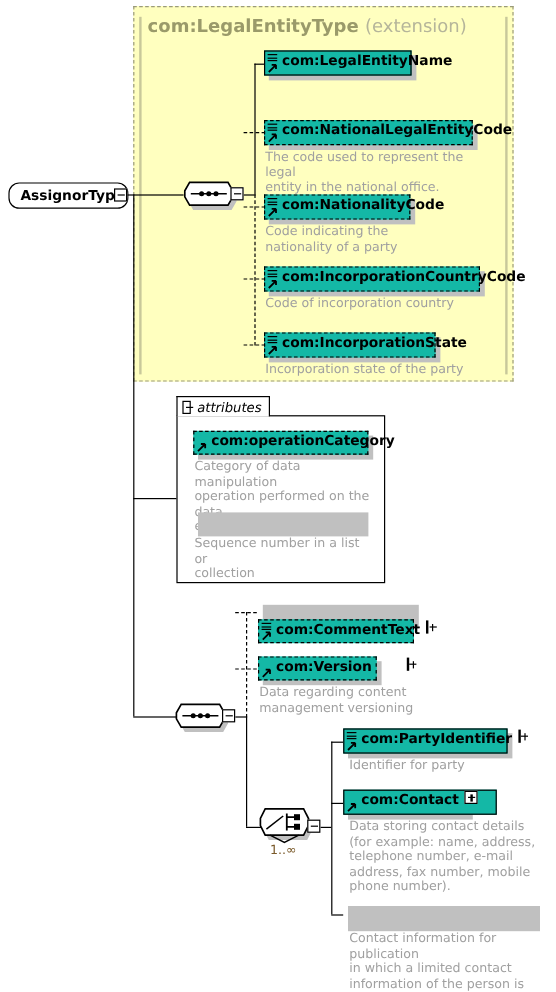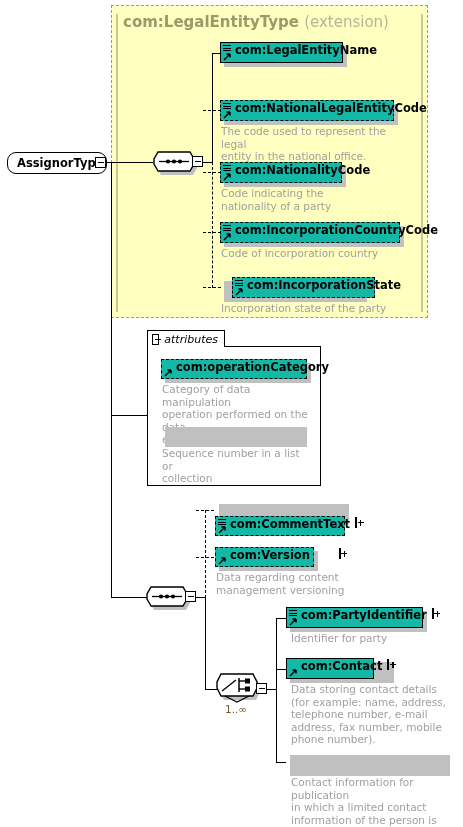--- a/index.html
+++ b/index.html
@@ -240,21 +240,21 @@
       <svg width="9" height="9" viewBox="0 0 9 9">
           <path d="M1 8 L7 2 M7 2 L3.4 2 M7 2 L7 5.6" stroke="#000" stroke-width="1.5" fill="none"></path>
         </svg>
     </span>
     <span>com:IncorporationCountryCode</span>
   </div>
   <div class="ann" style="left:221px;top:247px;width:190px;">Code of incorporation country</div>
 
   <div class="dln h" style="left:203px;top:287px;width:18px;"></div>
   <div class="eshadow" style="left:224px;top:281px;width:143px;height:21px;"></div>
-  <div class="ebox dashed" style="left:232px;top:277px;width:143px;">
+  <div class="ebox dashed" style="left:220px;top:277px;width:143px;">
     <span class="glyph-lines">
         <i></i>
         <i></i>
         <i></i>
       </span>
     <span class="glyph-arrow">
       <svg width="9" height="9" viewBox="0 0 9 9">
           <path d="M1 8 L7 2 M7 2 L3.4 2 M7 2 L7 5.6" stroke="#000" stroke-width="1.5" fill="none"></path>
         </svg>
     </span>
@@ -369,21 +369,21 @@
           <path d="M1 8 L7 2 M7 2 L3.4 2 M7 2 L7 5.6" stroke="#000" stroke-width="1.5" fill="none"></path>
         </svg>
     </span>
     <span>com:PartyIdentifier</span>
     <span class="expander-inline plus"></span>
   </div>
   <div class="ann" style="left:291px;top:632px;width:170px;">Identifier for party</div>
 
   <div class="ln h" style="left:276px;top:669px;width:10px;"></div>
   <div class="eshadow" style="left:290px;top:662px;width:104px;height:21px;"></div>
-  <div class="ebox solid" style="left:286px;top:658px;width:88px;">
+  <div class="ebox solid" style="left:286px;top:658px;width:128px;">
     <span class="glyph-arrow">
       <svg width="9" height="9" viewBox="0 0 9 9">
           <path d="M1 8 L7 2 M7 2 L3.4 2 M7 2 L7 5.6" stroke="#000" stroke-width="1.5" fill="none"></path>
         </svg>
     </span>
     <span>com:Contact</span>
     <span class="expander-inline plus"></span>
   </div>
   <div class="ann" style="left:291px;top:683px;width:165px;">Data storing contact details
 (for example: name, address,

